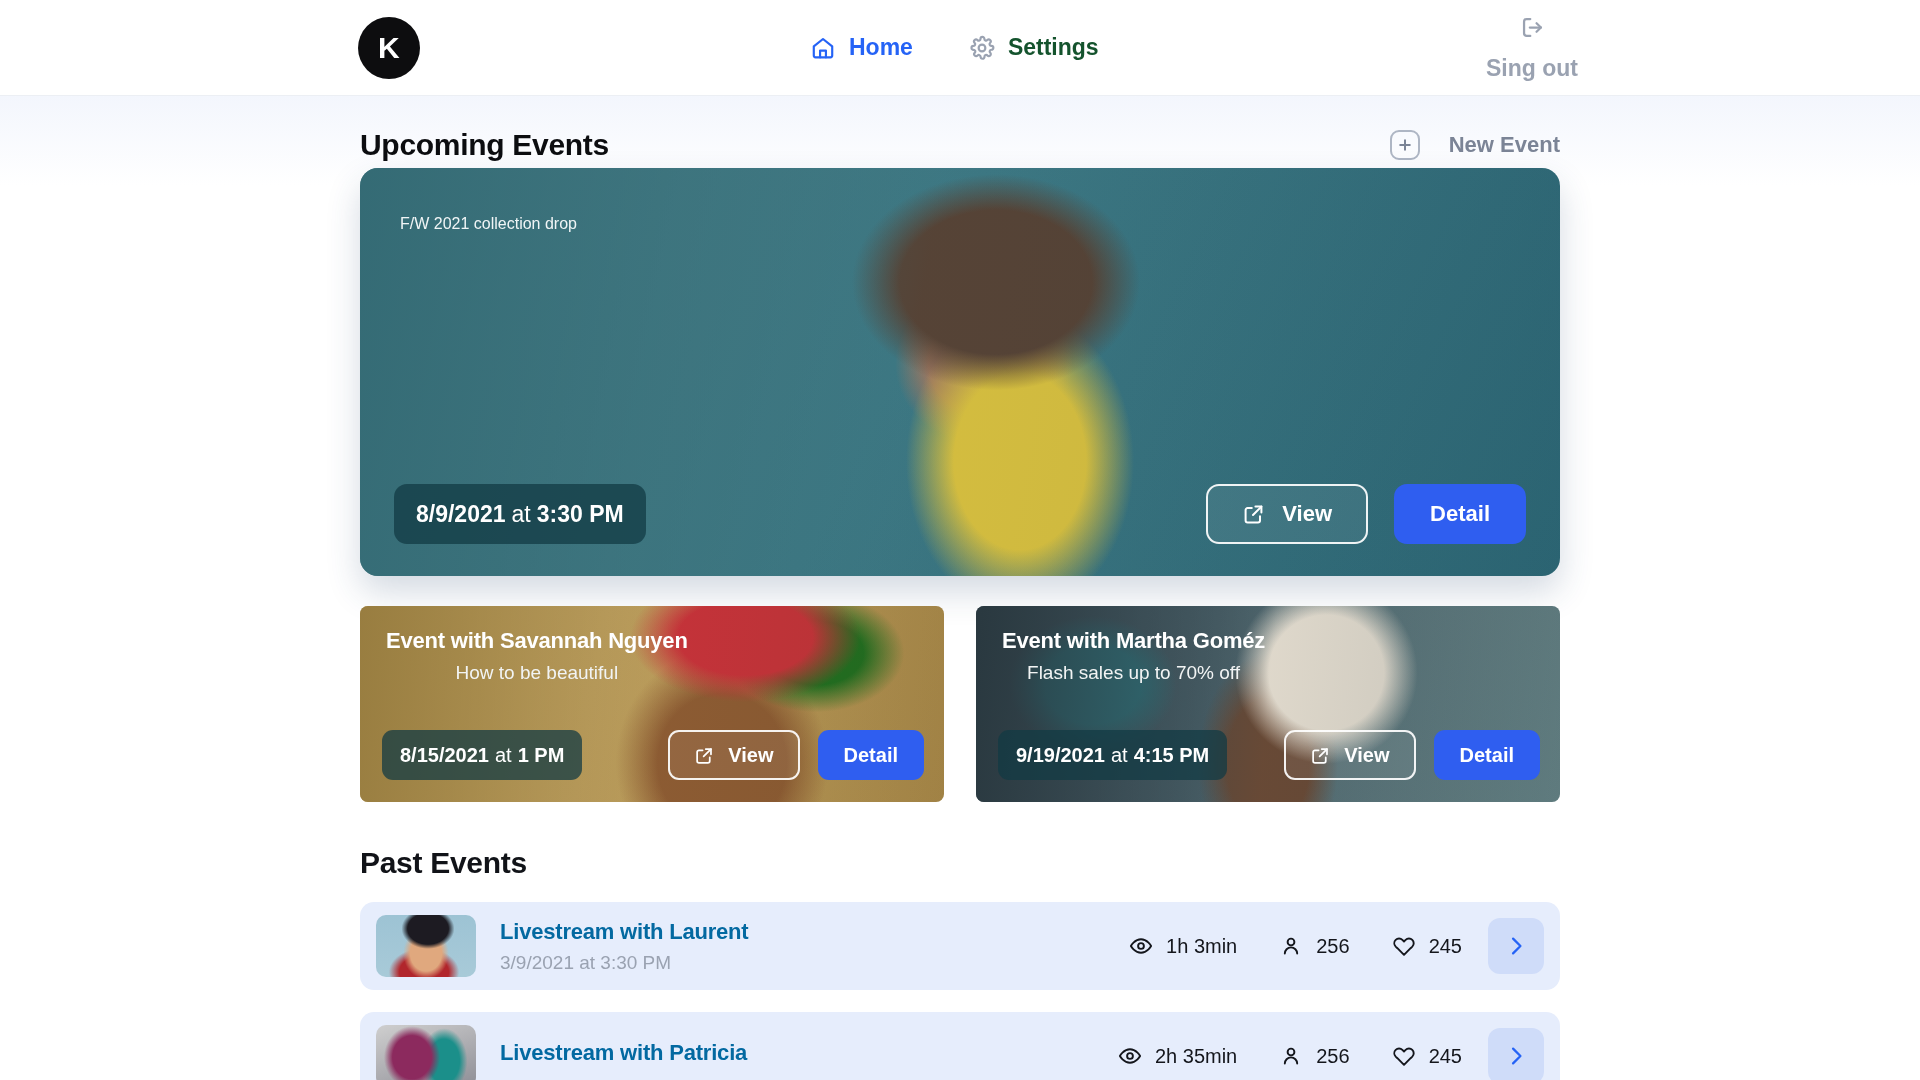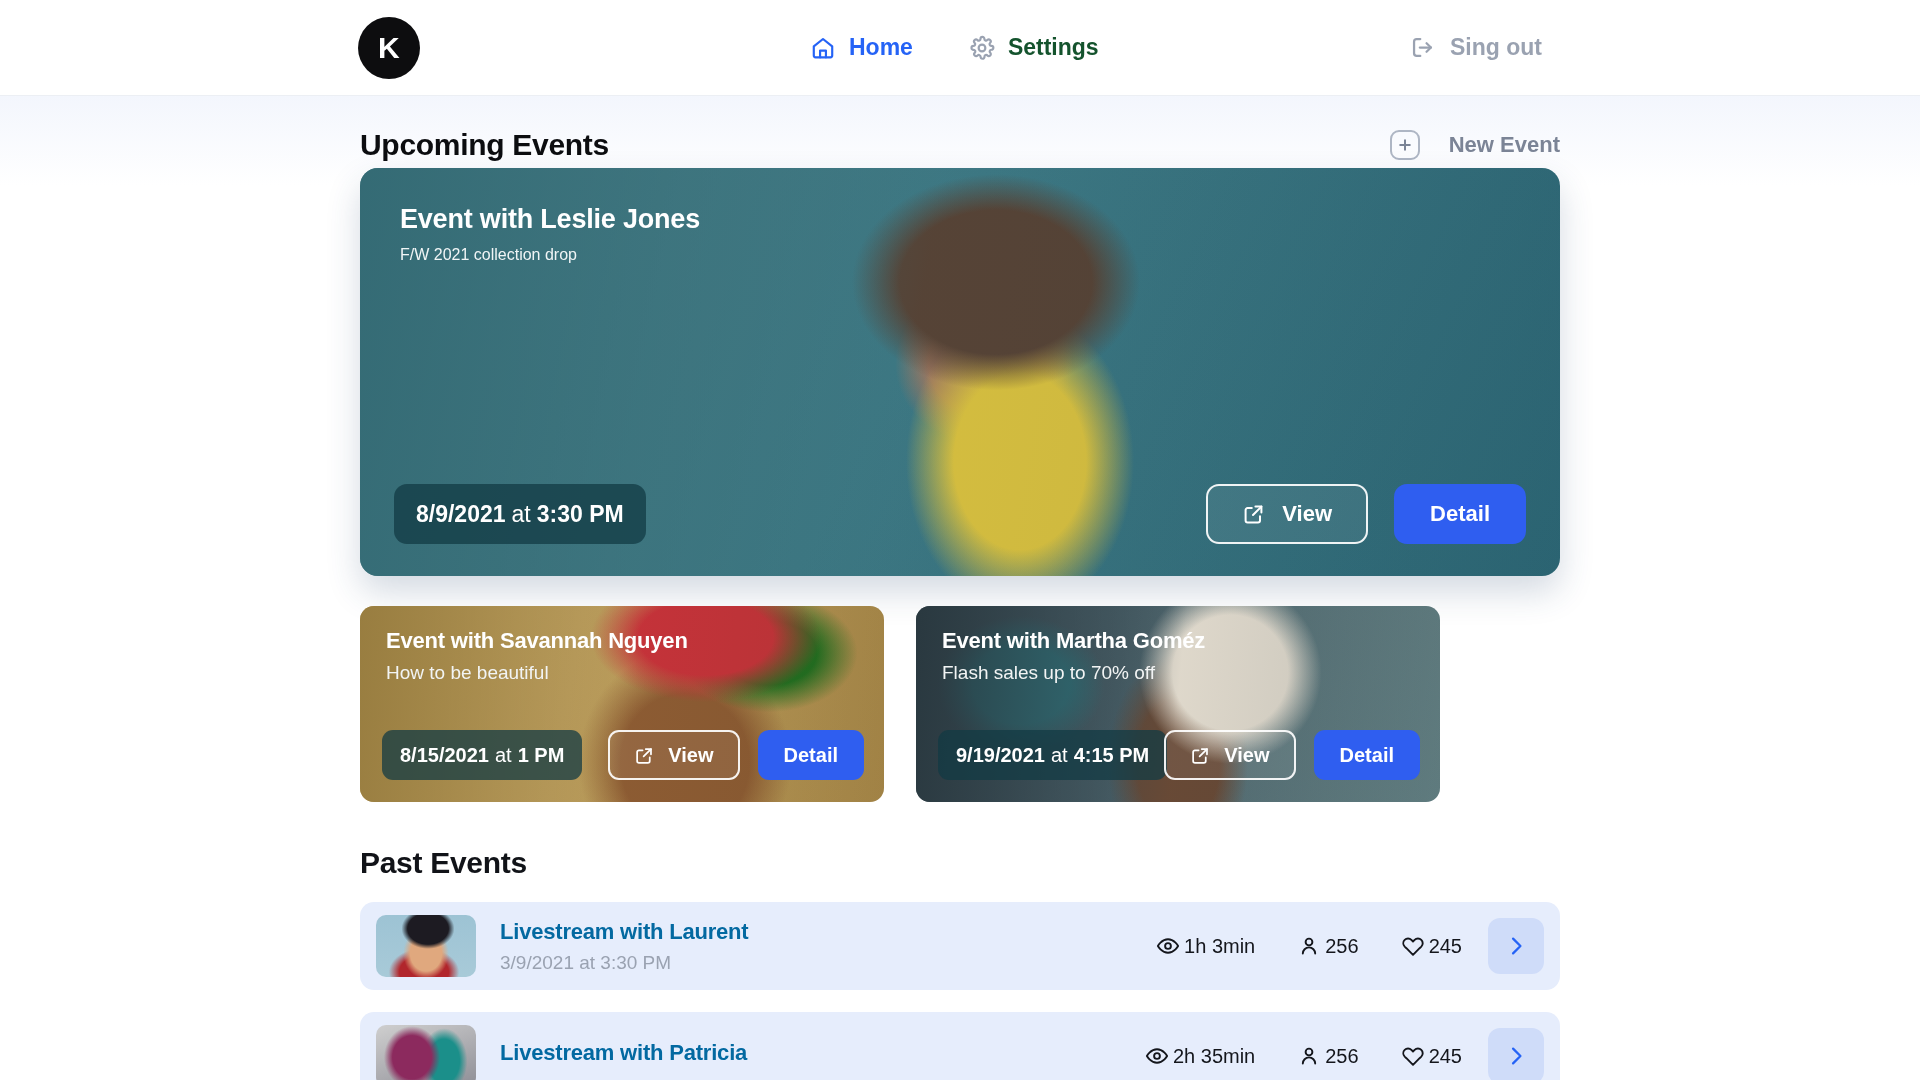--- a/index.html
+++ b/index.html
@@ -41,24 +41,24 @@
   .nav-item {
     display: flex; align-items: center; gap: 13px;
     font-size: 23px; font-weight: 700;
     color: #14532d;
     cursor: pointer;
     white-space: nowrap;
   }
   .nav-item.active { color: #2563f6; }
   .signout {
     position: absolute;
-    right: 378px;
-    display: flex; gap: 14px;
+    right: 342px;
+    display: flex; align-items: center; gap: 14px;
     font-size: 23px; font-weight: 700; color: #9aa2b1;
-    cursor: pointer; white-space: nowrap;
+    cursor: pointer; white-space: nowrap; flex-direction: column;
   }
 
   
   .page {
     position: relative;
     width: 1920px;
     height: 984px;
     background: linear-gradient(180deg,#f3f6fd 0%,#ffffff 90px);
     overflow: hidden;
   }
@@ -141,23 +141,24 @@
   .btn-detail {
     background: #2f5ef0;
     color: #fff;
     padding: 0 36px;
   }
 
   
   .small-row { display: flex; gap: 32px; margin-top: 30px; }
   .scard {
     position: relative;
-    width: 524px; height: 196px;
-    border-radius: 14px;
+    width: 584px; height: 196px;
+    border-radius: 8px;
     overflow: hidden;
+    text-align: center;
   }
   .scard-bg { position: absolute; inset: 0; }
   .bg-gold {
     background:
       radial-gradient(ellipse 160px 90px at 66% 16%, #c8303a 0 42%, rgba(200,48,58,0) 72%),
       radial-gradient(ellipse 120px 80px at 78% 24%, #19701f 0 40%, rgba(25,112,31,0) 74%),
       radial-gradient(ellipse 140px 150px at 62% 80%, #8d5b33 0 46%, rgba(141,91,51,0) 76%),
       linear-gradient(100deg,#b99b59 0%,#c0a261 40%,#b08f4c 100%);
   }
   .bg-gold-shade { background: linear-gradient(95deg, rgba(150,123,62,.93) 0%, rgba(160,133,72,.55) 30%, rgba(120,95,45,.05) 52%, rgba(90,70,35,.18) 100%); }
@@ -212,21 +213,21 @@
   }
   .pinfo { margin-left: 24px; }
   .pname { font-size: 22px; font-weight: 700; color: #0369a1; letter-spacing:-.2px; }
   .pdate { font-size: 19px; color: #9aa2b1; margin-top: 7px; }
   .pstats {
     margin-left: auto;
     display: flex; align-items: center; gap: 42px;
     font-size: 20px; color: #14161c;
     padding-right: 26px;
   }
-  .pstat { display: flex; align-items: center; gap: 4px; white-space: nowrap; }
+  .pstat { display: flex; align-items: center; gap: 13px; white-space: nowrap; }
   .chev-btn {
     width: 56px; height: 56px;
     border-radius: 12px;
     background: #cfdcf9;
     display: flex; align-items: center; justify-content: center;
     margin-right: 16px;
     flex: none;
     cursor: pointer;
   }
   svg { display: block; }
@@ -286,21 +287,20 @@
         </span>
         <span>New Event</span>
       </div>
     </div>
 
     <div class="hero">
       <div class="hero-bg"></div>
       <div class="hero-shade"></div>
 
       <div class="hero-txt">
-        <div class="hero-title">Event with Leslie Jones</div>
         <div class="hero-sub">F/W 2021 collection drop</div>
       </div>
 
       <div class="chip hero-chip">
         <b>8/9/2021</b>
         <span>at</span>
         <b>3:30 PM</b>
       </div>
 
       <div class="hero-actions">

